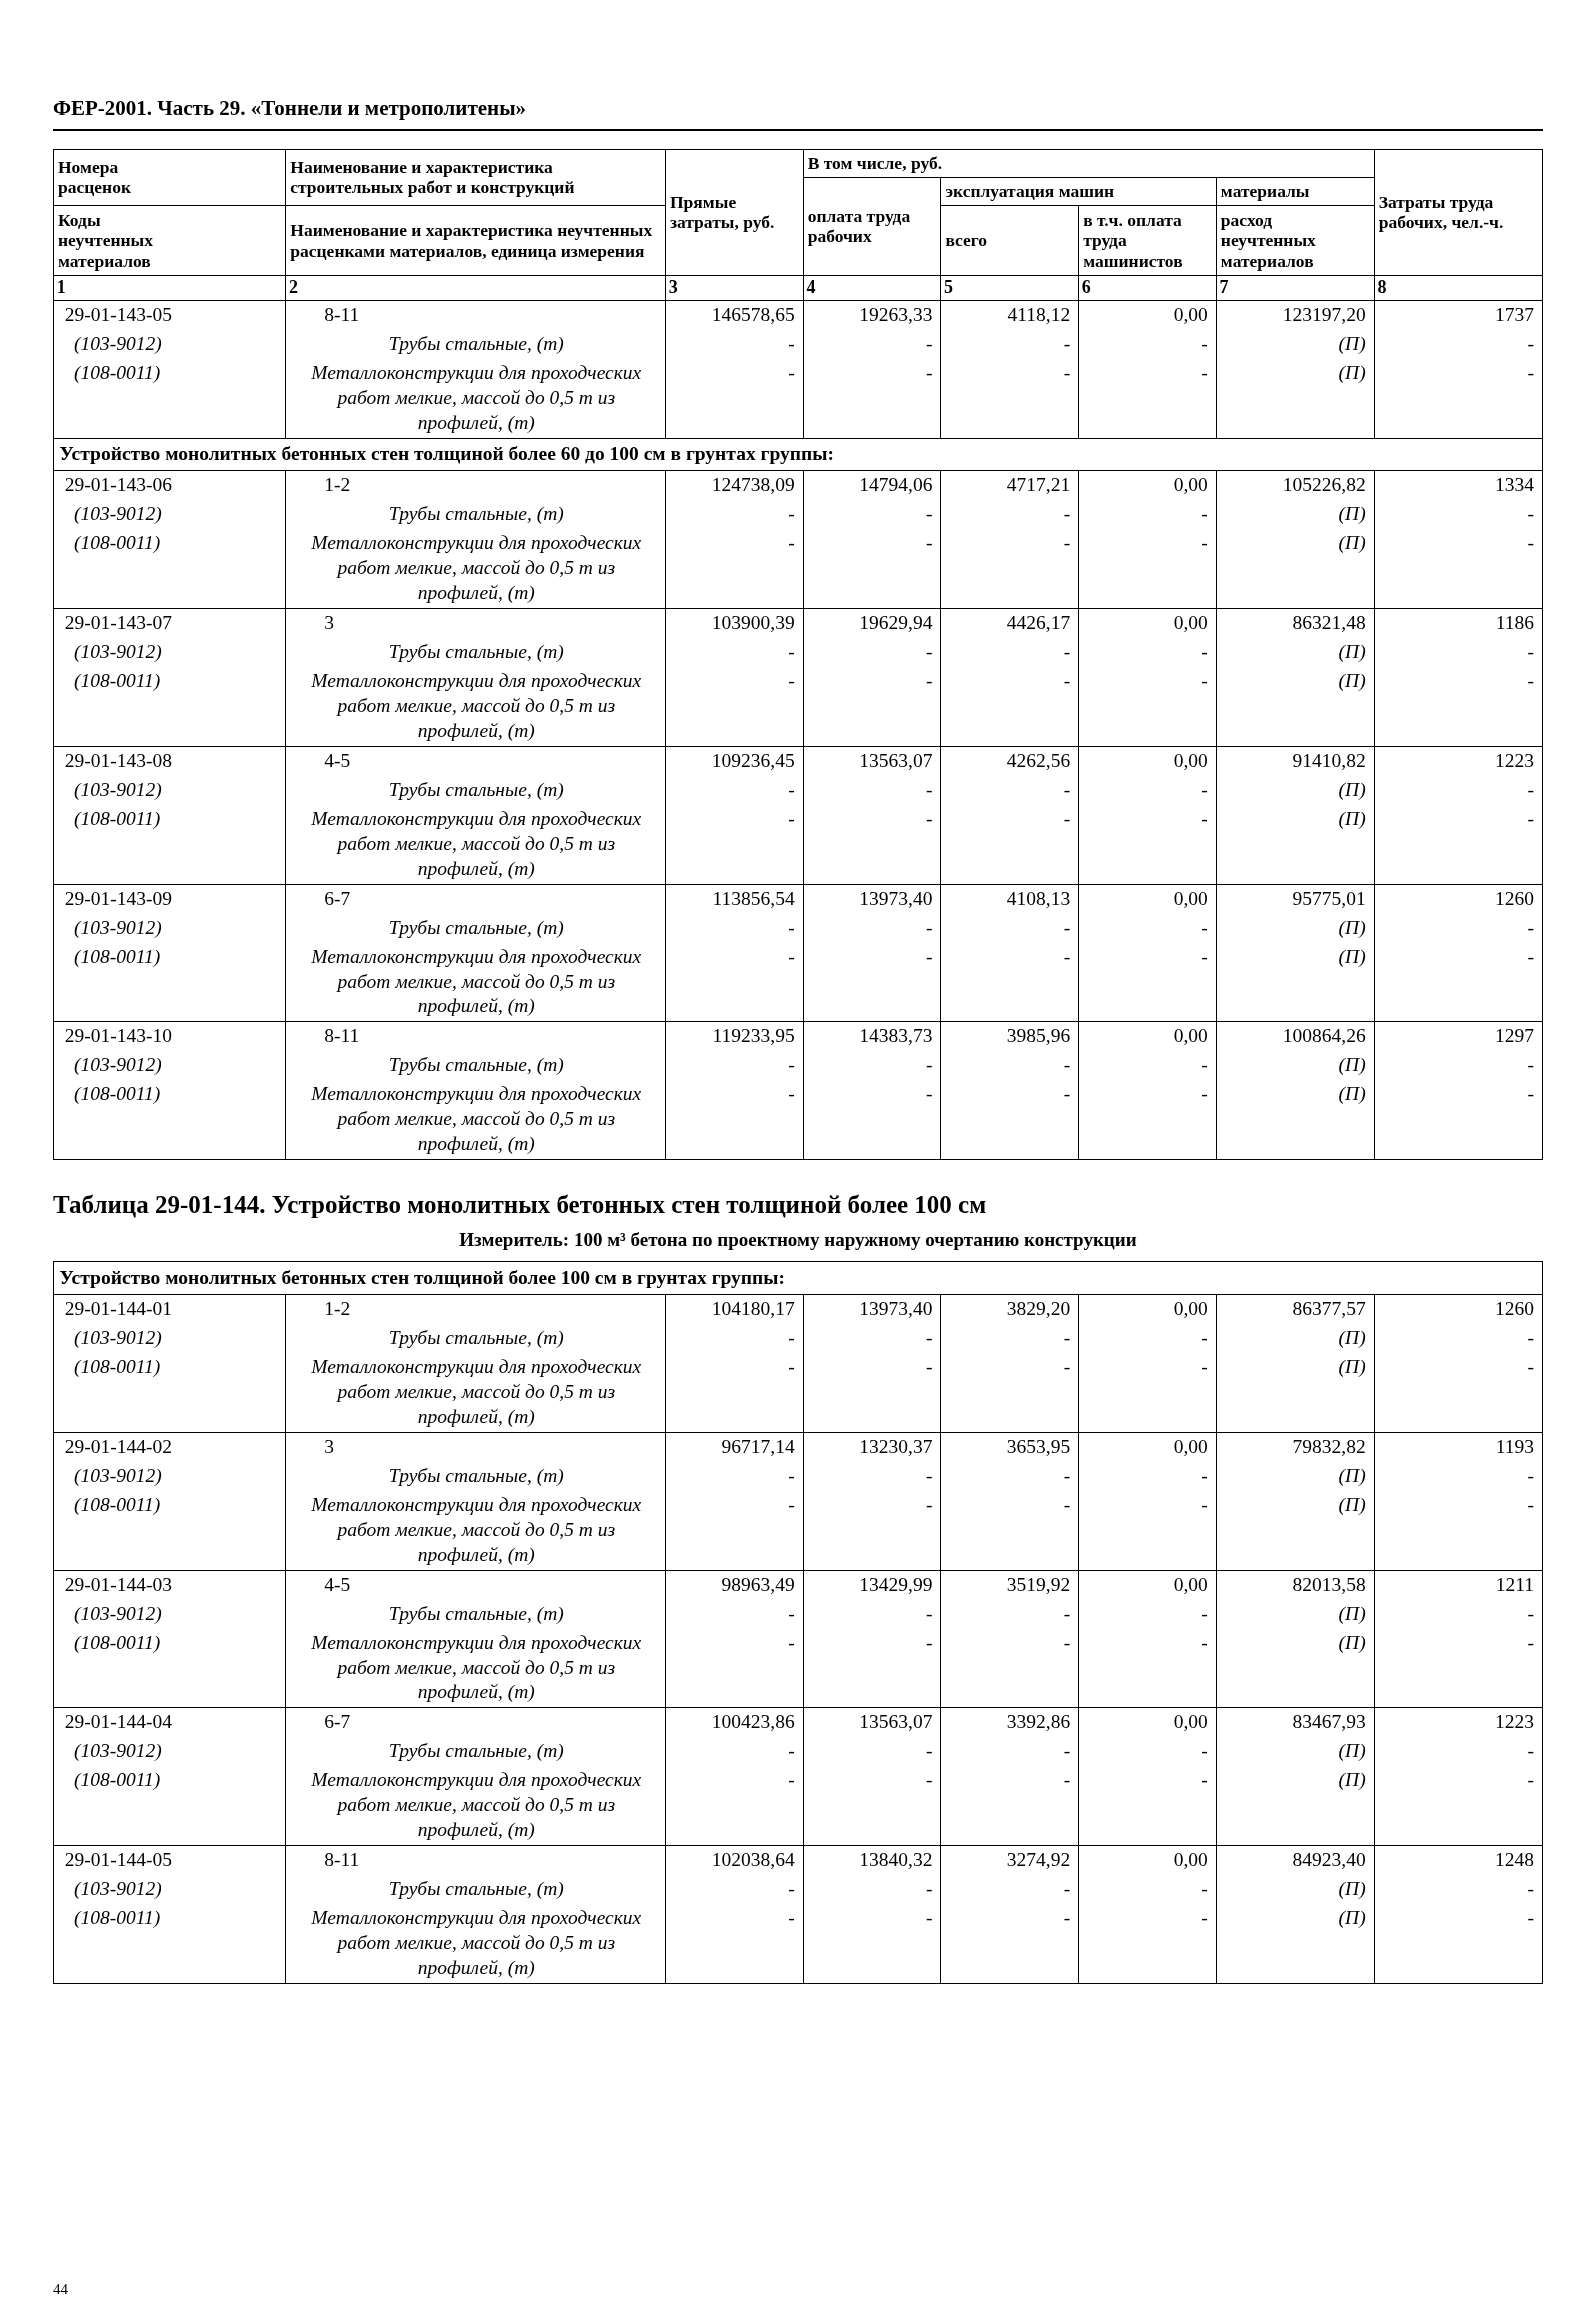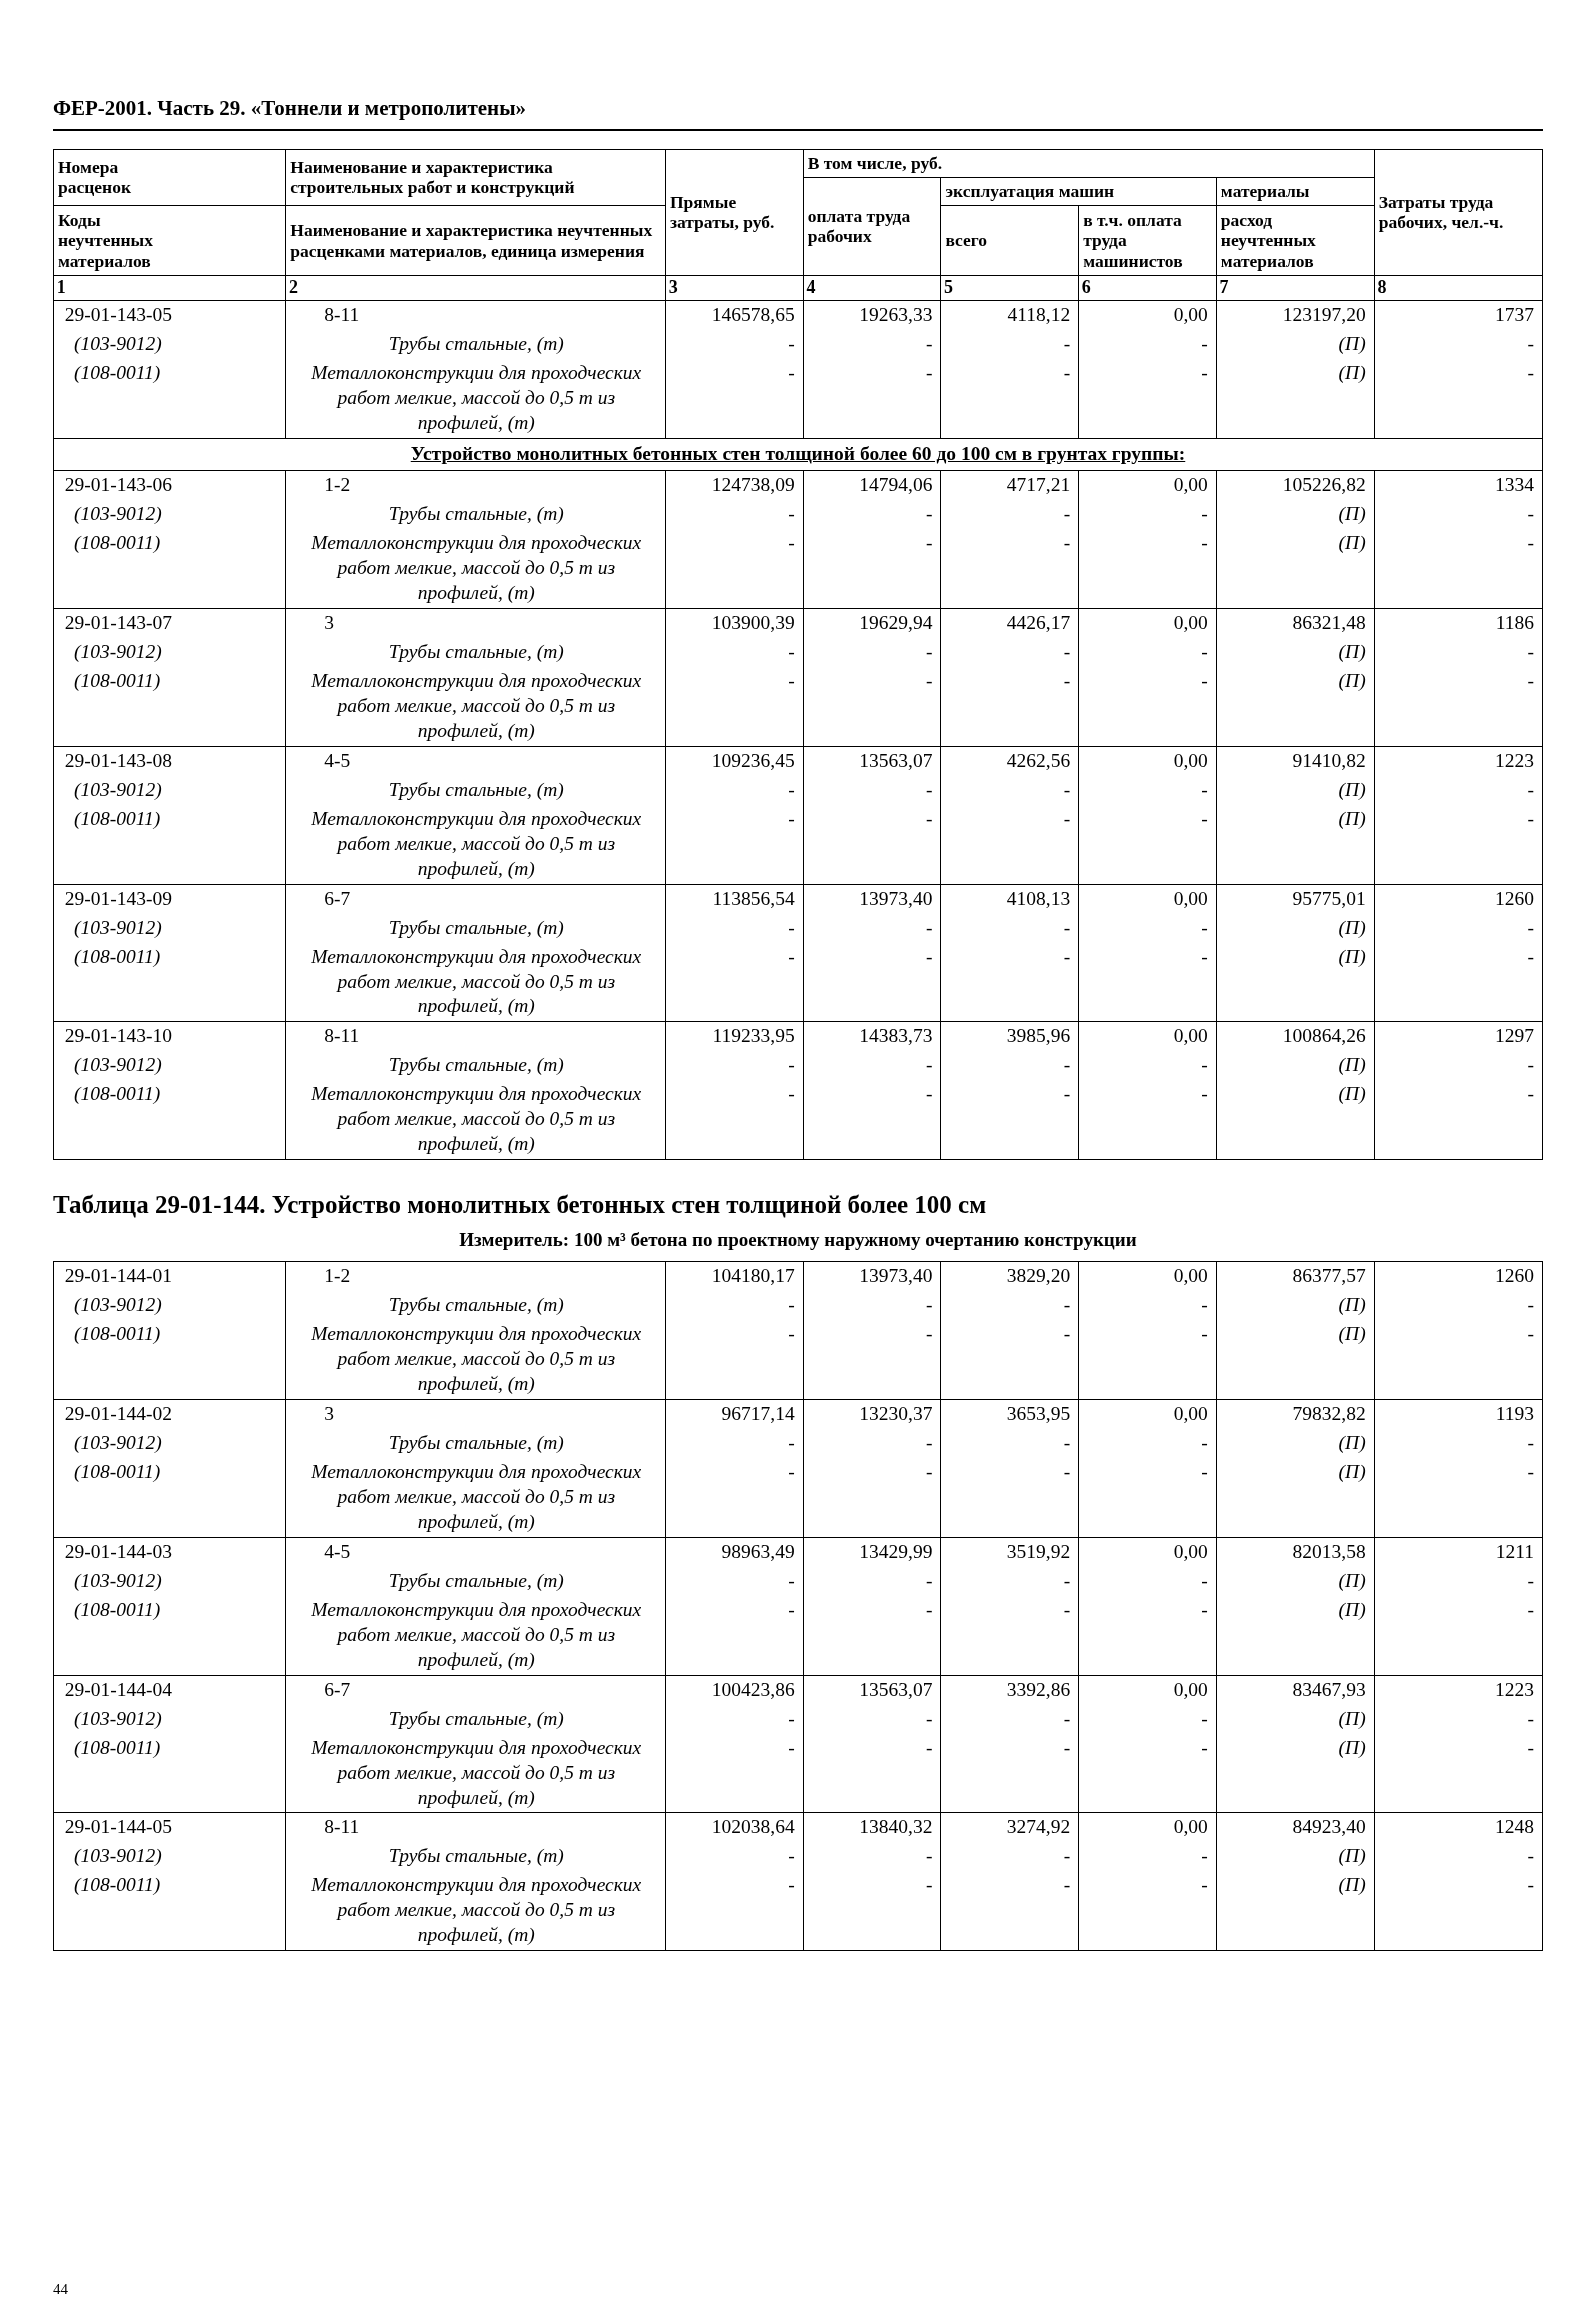--- a/index.html
+++ b/index.html
@@ -64,23 +64,22 @@
     font-size: 19.5px;
     line-height: 1.28;
     padding: 2px 6.7px;
     vertical-align: top;
     overflow: hidden;
   }
   tbody tr.entry-main td { border-top: 1.3px solid #000; }
   tbody tr.section-row td {
     border-top: 1.3px solid #000;
     font-weight: bold;
-    text-align: center;
+    text-align: left;
     padding: 3.4px 5.4px;
-    text-decoration: underline;
   }
   td.code { text-align: left; padding-left: 10.8px; }
   td.group { text-align: left; padding-left: 38px; }
   td.num { text-align: right; padding-right: 8px; }
   td.sub { font-style: italic; }
   td.subcode { font-style: italic; text-align: left; padding-left: 20px; }
   td.subname { font-style: italic; text-align: center; padding-left: 8px; }
 
   .table-title {
     font-size: 25px;
@@ -347,20 +346,23 @@
       <col class="w1">
         <col class="w2">
         <col class="w3">
         <col class="w4">
       <col class="w5">
         <col class="w6">
         <col class="w7">
         <col class="w8">
     </colgroup>
     <tbody>
+        <tr class="section-row">
+          <td colspan="8">Устройство монолитных бетонных стен толщиной более 100 см в грунтах группы:</td>
+        </tr>
         <tr class="entry-main">
           <td class="code">29-01-144-01</td>
           <td class="group">1-2</td>
           <td class="num">104180,17</td>
           <td class="num">13973,40</td>
           <td class="num">3829,20</td>
           <td class="num">0,00</td>
           <td class="num">86377,57</td>
           <td class="num">1260</td>
         </tr>

